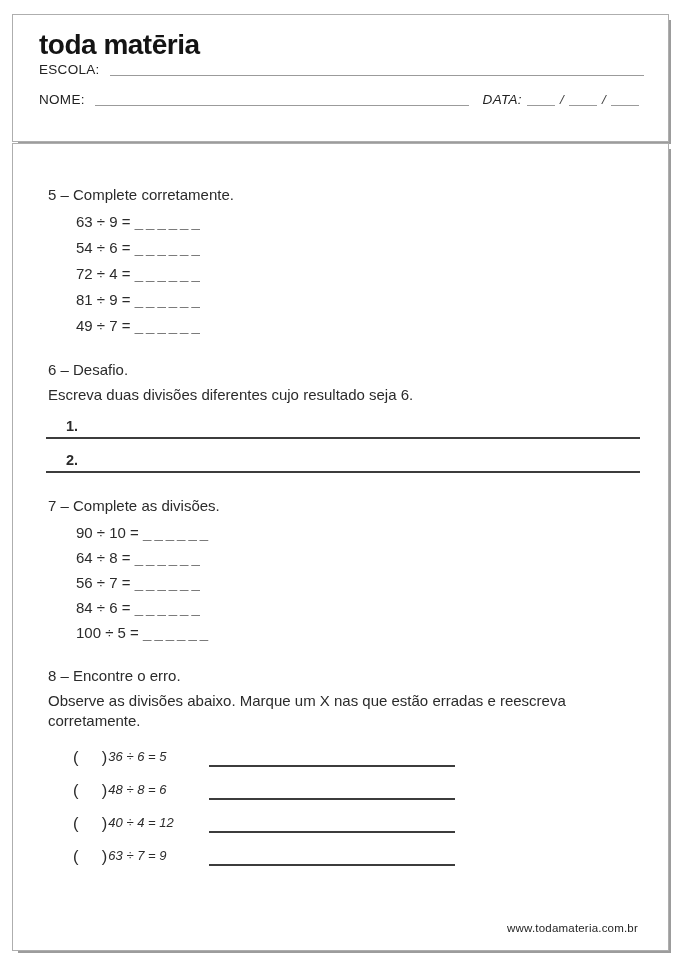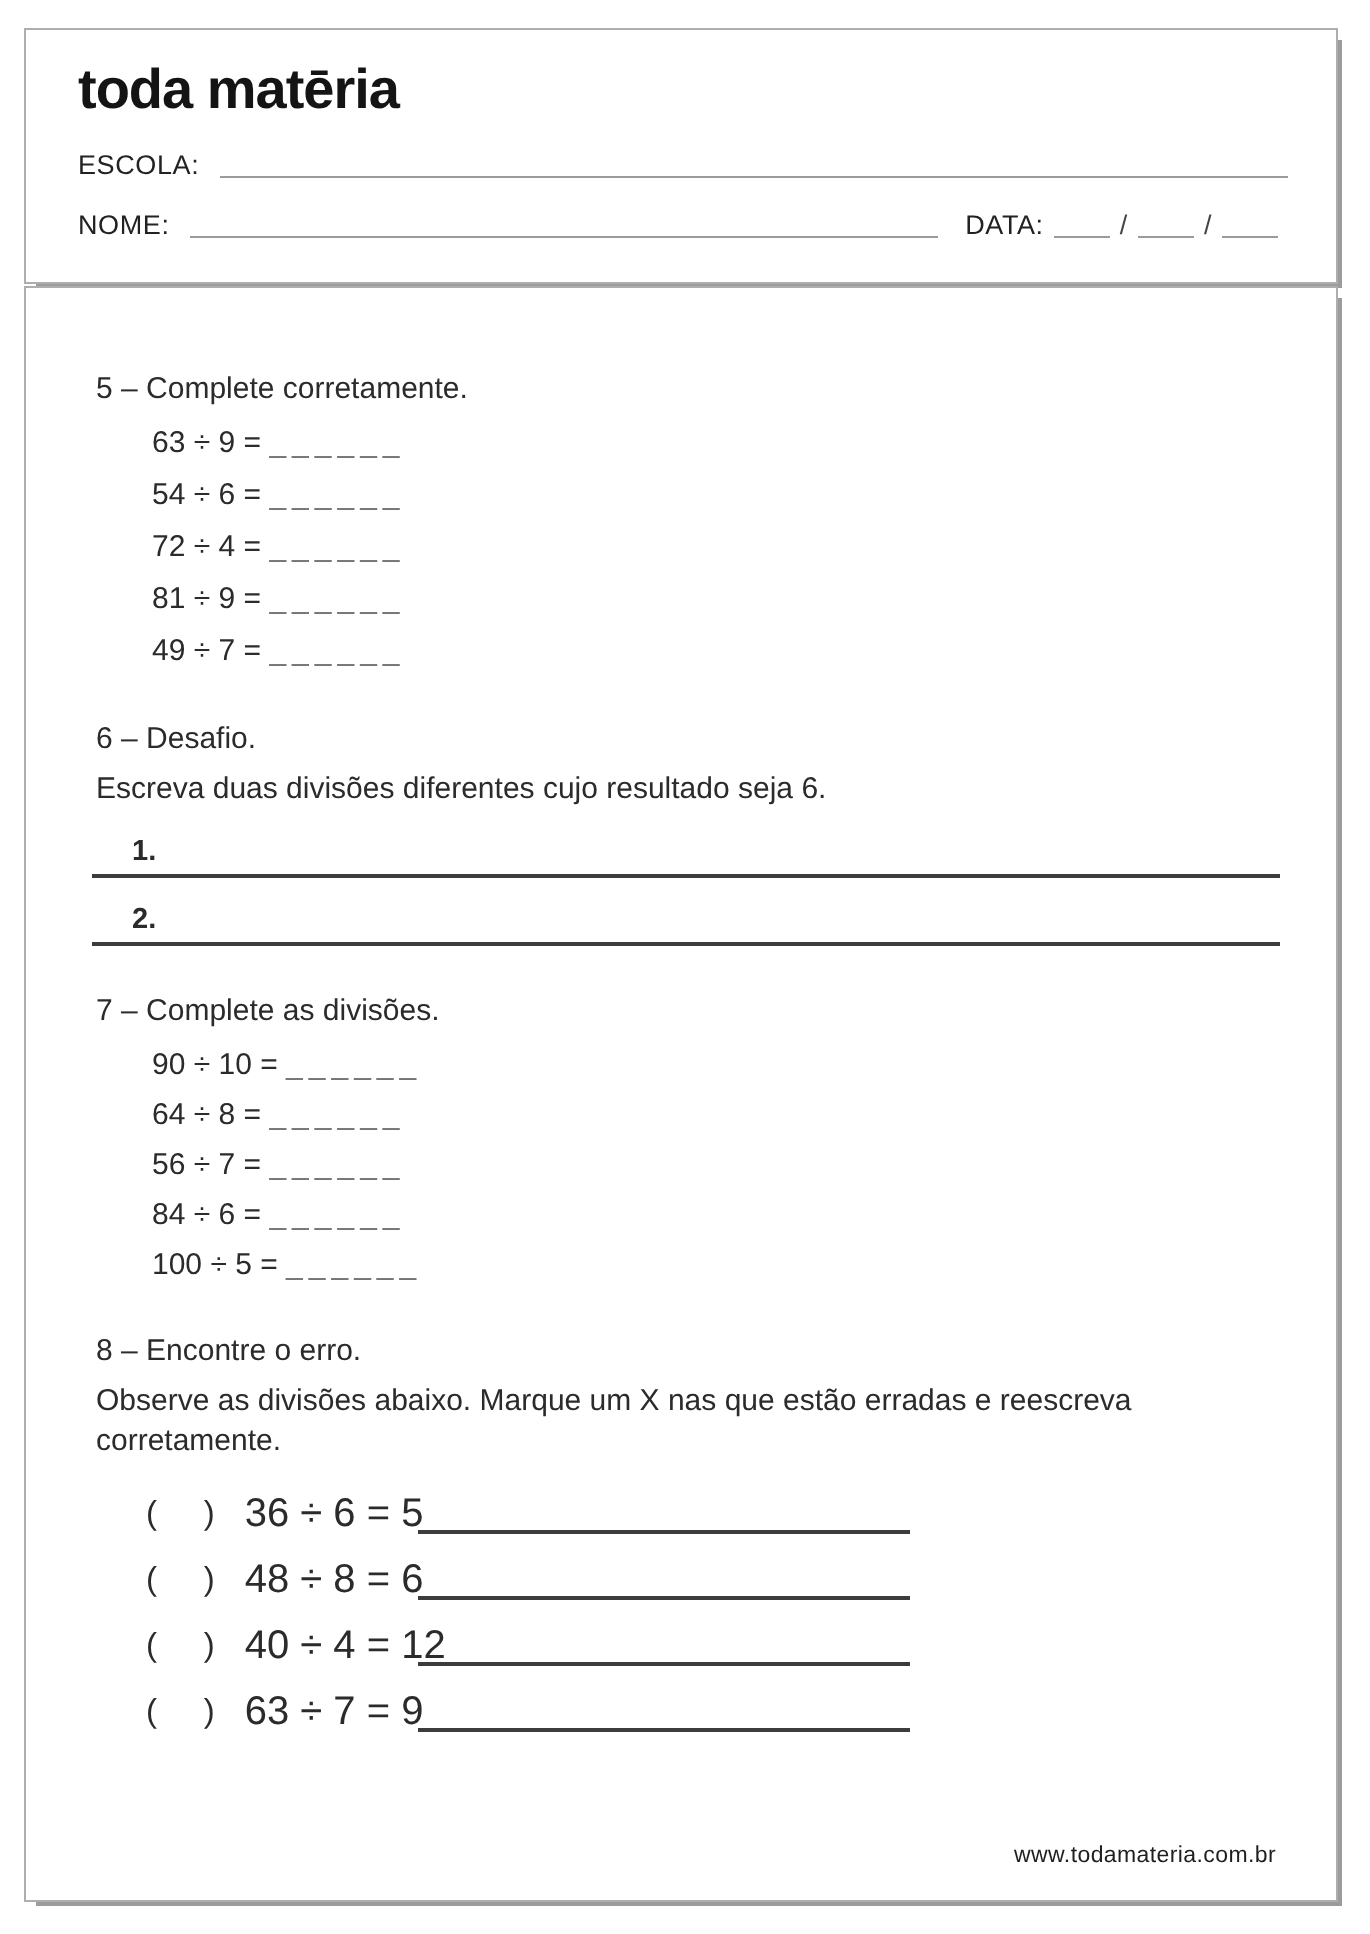--- a/index.html
+++ b/index.html
@@ -32,36 +32,37 @@
     color: #141414;
     line-height: 30px;
   }
   .field-row {
     display: flex;
     align-items: flex-end;
     font-size: 13.5px;
     letter-spacing: 0.3px;
     color: #222222;
   }
-  .field-row.school { margin-top: 14px; text-align: right; }
+  .field-row.school { margin-top: 1px; text-align: right; }
   .field-row.name   { margin-top: 13px; }
   .field-label { white-space: nowrap; line-height: 17px; }
   .write-line {
     flex: 1 1 auto;
     height: 0;
     border-bottom: 1.5px solid #9b9b9b;
     margin-left: 10px;
     align-self: flex-end;
     margin-bottom: 2px;
   }
   .date-group {
     display: flex;
     align-items: flex-end;
     margin-left: 14px;
     white-space: nowrap;
+    font-style: italic;
   }
   .date-blank {
     width: 28px;
     height: 0;
     border-bottom: 1.5px solid #9b9b9b;
     margin: 0 5px 2px 5px;
   }
   .date-slash { line-height: 17px; color: #444; }
 
   
@@ -124,23 +125,24 @@
     align-items: flex-end;
     white-space: nowrap;
   }
   .paren {
     font-size: 16.5px;
     line-height: 22px;
     white-space: pre;
     letter-spacing: 1px;
   }
   .err-expr {
-    font-size: 20px;
+    font-size: 13px;
     line-height: 22px;
-    margin-left: 14px;
+    margin-left: 0;
+    font-style: italic;
   }
   .err-line {
     width: 246px;
     height: 0;
     border-bottom: 2px solid #3c3c3c;
     margin-bottom: 1px;
   }
 
   .footer {
     margin-top: auto;

